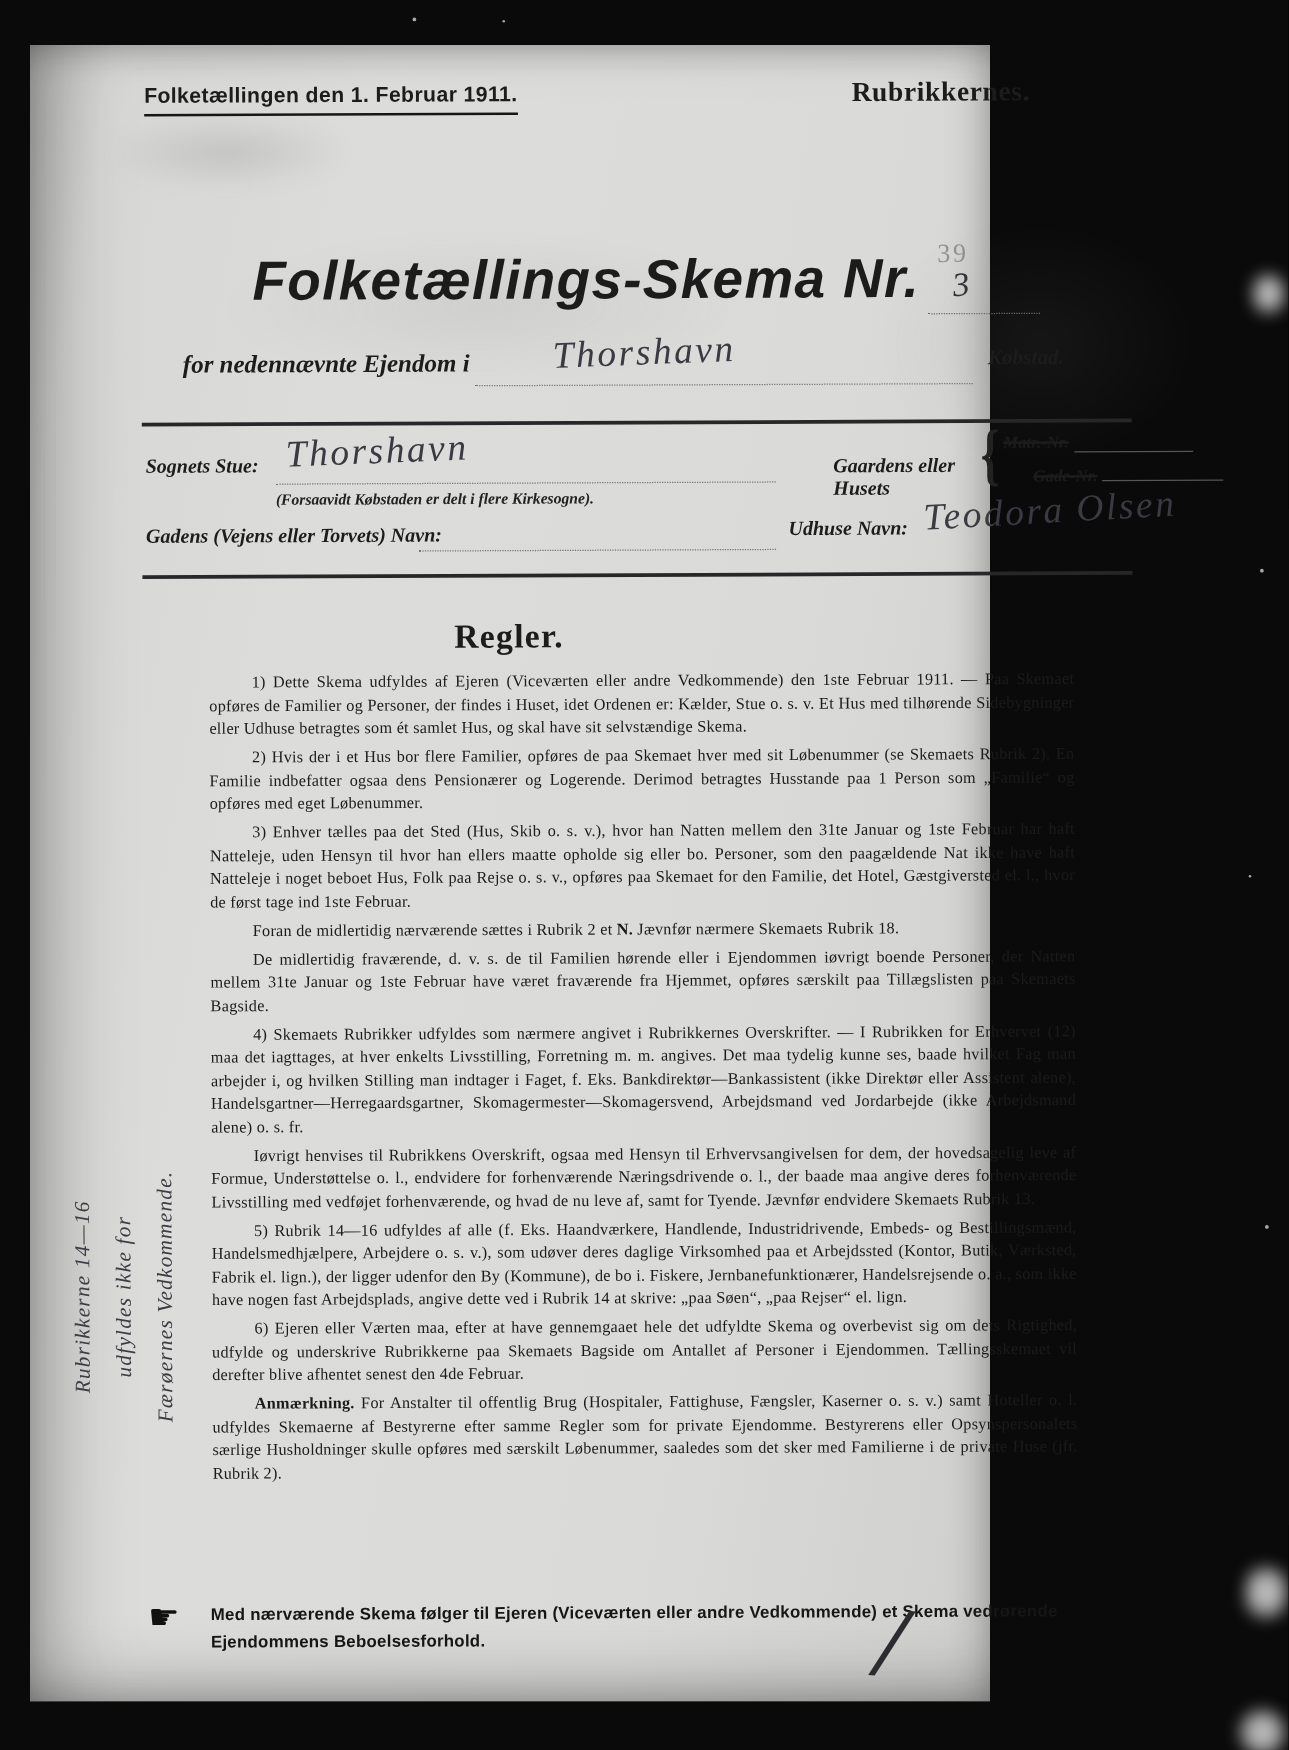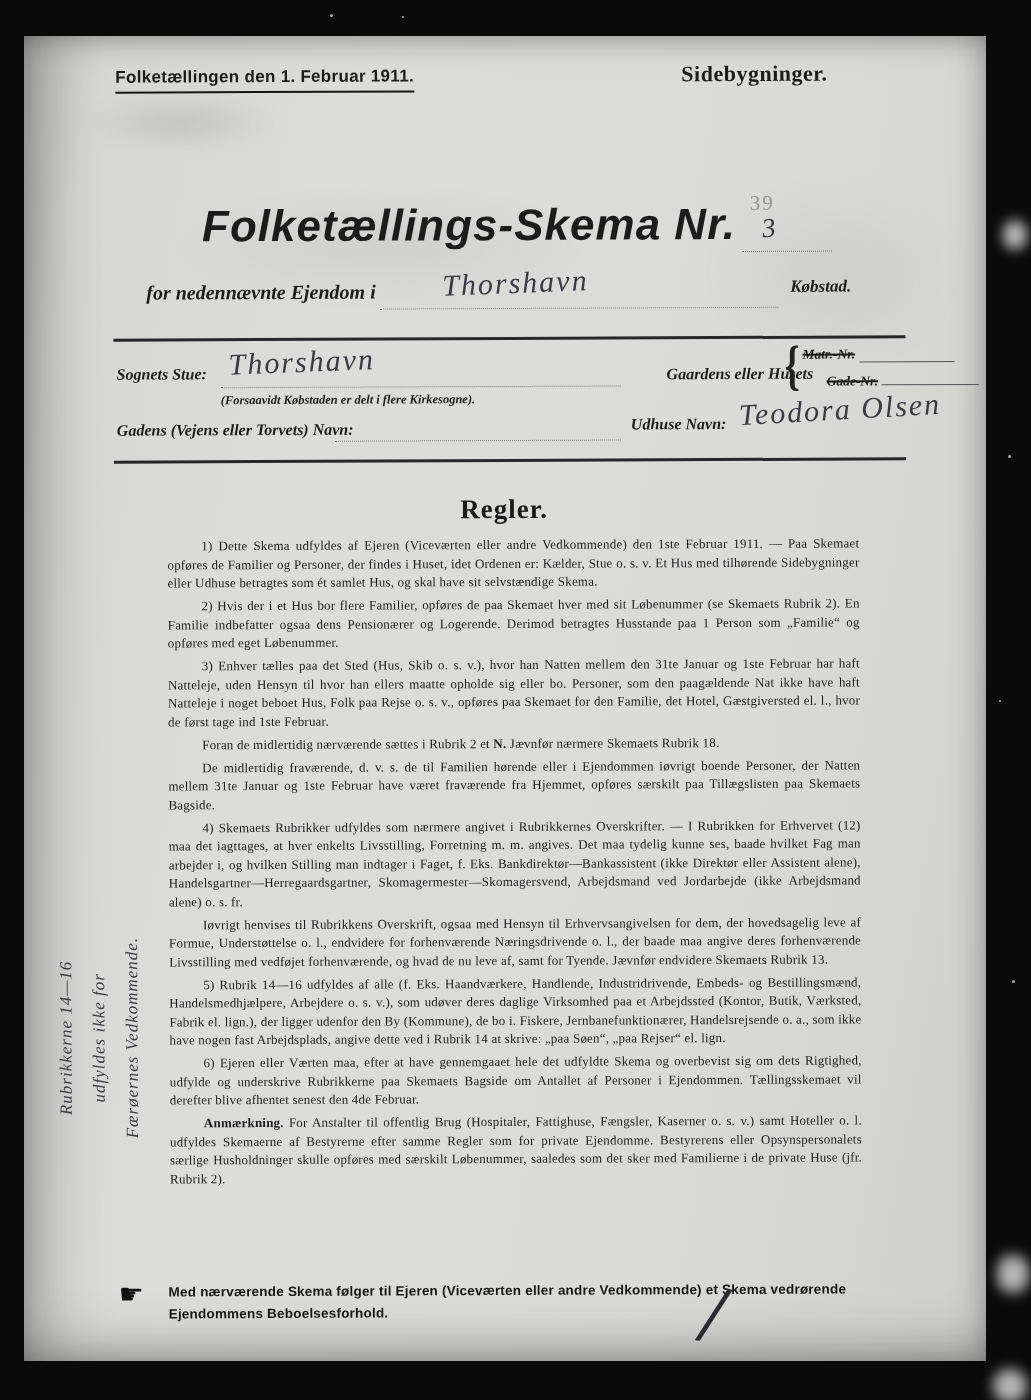--- a/index.html
+++ b/index.html
@@ -1,21 +1,21 @@
 <!DOCTYPE html>
 <html><head>
 <meta charset="utf-8">
 <style>
   html,body{margin:0;padding:0;background:#000;}
   .stage{position:relative;width:1031px;height:1400px;background:#0a0a0a;overflow:hidden;
          font-family:"Liberation Serif", serif;color:#1c1c1c;}
   
   .speck{position:absolute;background:#cfcfcf;border-radius:50%;opacity:.8;}
   .blob{position:absolute;border-radius:50%;filter:blur(6px);background:radial-gradient(circle,#e9e9e9 0%,#9a9a9a 55%,rgba(10,10,10,0) 75%);opacity:.9;}
-  .paper{position:absolute;left:24px;top:36px;width:962px;height:1325px;
+  .paper{position:absolute;left:24px;top:36px;width:768px;height:1325px;
          background:linear-gradient(100deg,#c6c6c4 0%,#d7d7d5 7%,#dcdcda 30%,#dadad8 70%,#cfcfcd 100%);
          box-shadow:inset 45px 0 70px -35px rgba(0,0,0,.35), inset -12px 0 35px -12px rgba(0,0,0,.28),
                     inset 0 -40px 60px -35px rgba(0,0,0,.30), inset 0 18px 30px -18px rgba(0,0,0,.22);}
   .content{position:absolute;inset:0;transform:rotate(-0.25deg);}
   .smudge{position:absolute;filter:blur(7px);background:radial-gradient(ellipse,rgba(120,120,118,.45),rgba(0,0,0,0) 70%);}
 
   .hdr-left{position:absolute;left:94px;top:30px;font-family:"Liberation Sans",sans-serif;
             font-weight:bold;font-size:17px;letter-spacing:.3px;border-bottom:2px solid #161616;padding-bottom:4px;}
   .hdr-right{position:absolute;left:660px;top:26px;font-weight:bold;font-size:22px;letter-spacing:.5px;}
 
@@ -88,21 +88,21 @@
   <div class="speck" style="left:402px;top:16px;width:2px;height:2px;"></div>
 
   <div class="paper">
     <div class="content">
 
       <div class="smudge" style="left:60px;top:55px;width:200px;height:60px;opacity:.5;"></div>
       <div class="smudge" style="left:150px;top:150px;width:420px;height:120px;opacity:.28;"></div>
       <div class="smudge" style="left:680px;top:140px;width:260px;height:200px;opacity:.25;"></div>
 
       <div class="hdr-left">Folketællingen den 1. Februar 1911.</div>
-      <div class="hdr-right">Sidebygninger.</div>
+      <div class="hdr-right">Rubrikkernes.</div>
 
       <div class="title-row">
         <span class="title-main">Folketællings-Skema Nr.</span>
         <span class="title-ghost">39</span>
         <span class="title-num">3</span>
         <span class="title-num-line"></span>
       </div>
 
       <div class="sub-prefix">for nedennævnte Ejendom i</div>
       <div class="sub-line"></div>

